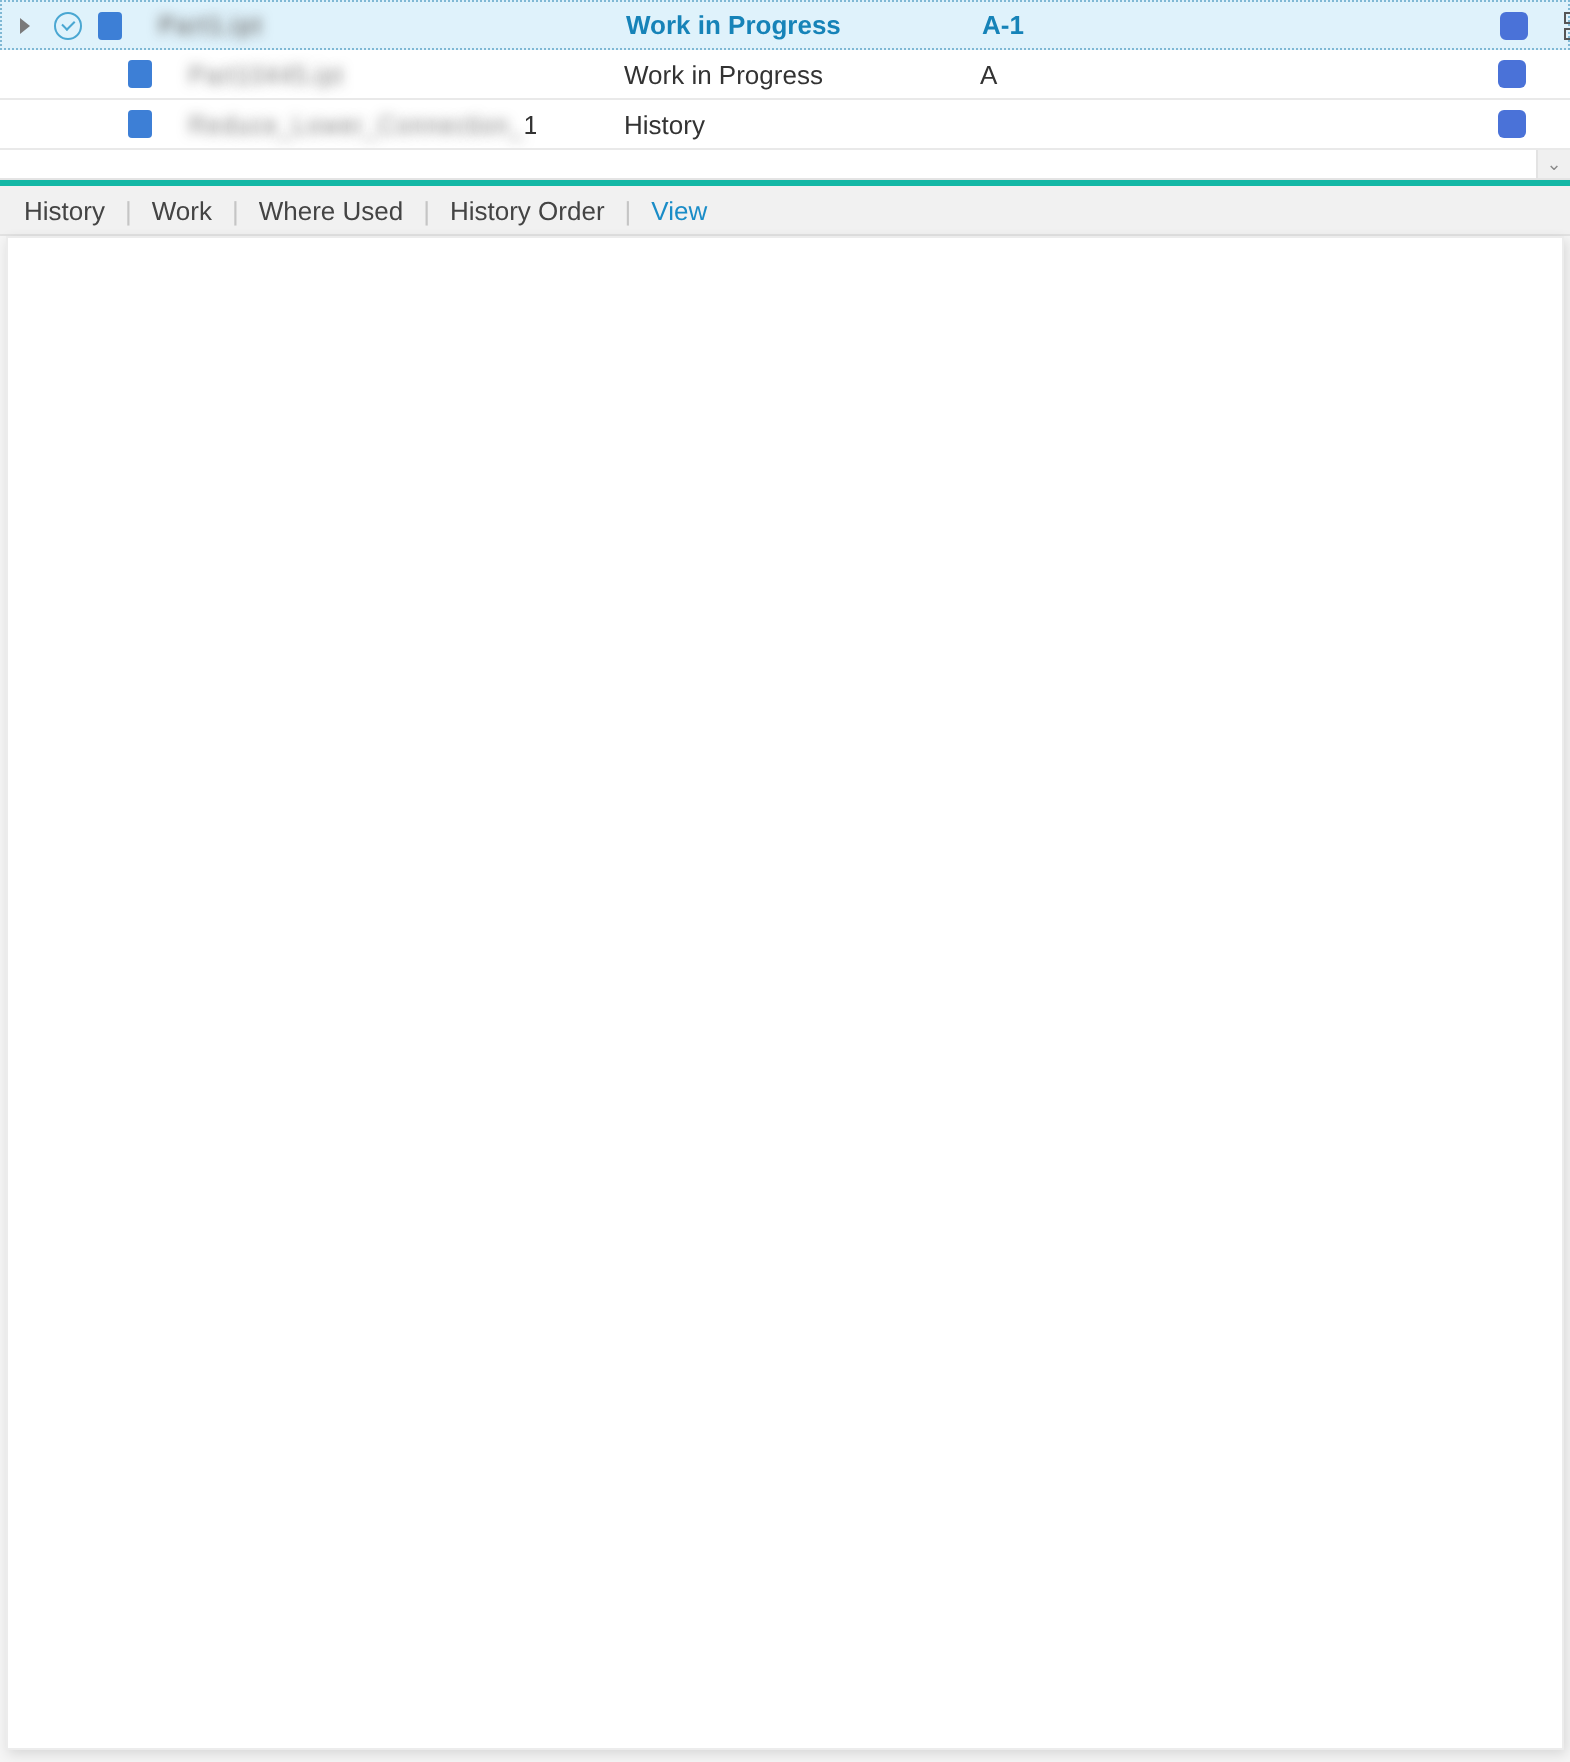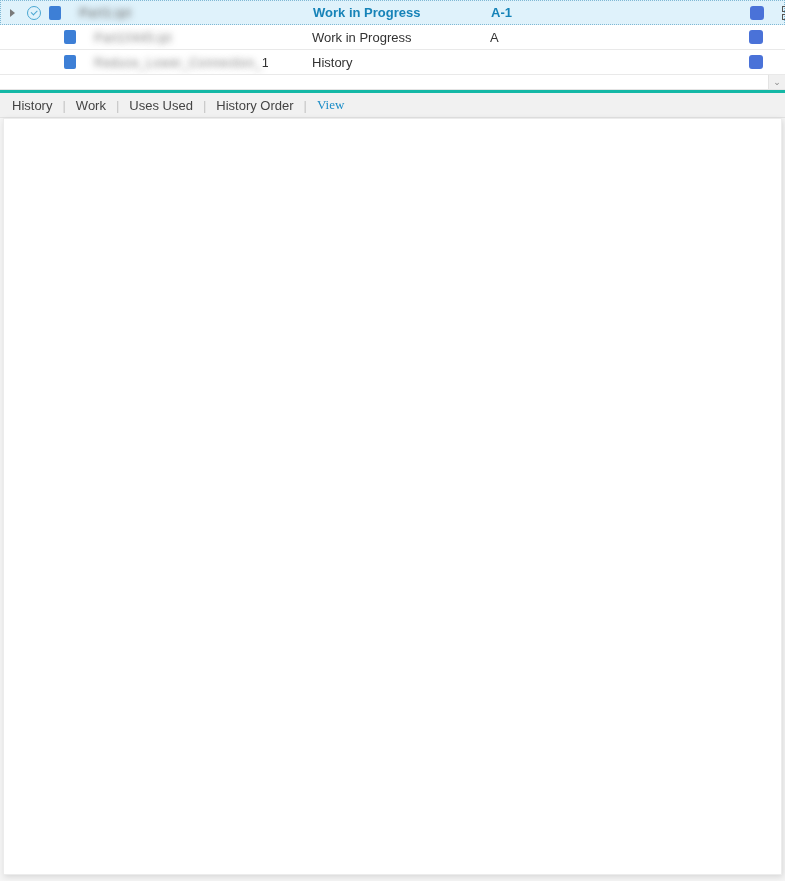--- a/index.html
+++ b/index.html
@@ -111,21 +111,21 @@
     align-items: center;
     padding: 0 8px;
     gap: 6px;
     font-size: 13px;
     color: #444;
   }
   .tab {
     padding: 2px 4px;
     cursor: pointer;
   }
-  .tab.active { color: #1a8cc7; font-family: Liberation Serif, serif; }
+  .tab.active { color: #1a8cc7; }
   .tab-sep { color: #c5c5c5; }
   .detail-panel {
     flex: 1;
     background: #fff;
     border: 1px solid #ececec;
     margin: 0 3px 6px 3px;
     box-shadow: 1px 2px 6px rgba(0,0,0,0.12);
   }
 </style>
 </head>
@@ -201,21 +201,21 @@
         <div class="scroll-btn">⌄</div>
       </div>
     </div>
   </div>
 
   <div class="tabbar">
     <span class="tab">History</span>
     <span class="tab-sep">|</span>
     <span class="tab">Work</span>
     <span class="tab-sep">|</span>
-    <span class="tab">Uses Used</span>
+    <span class="tab">Where Used</span>
     <span class="tab-sep">|</span>
     <span class="tab">History Order</span>
     <span class="tab-sep">|</span>
     <span class="tab active">View</span>
   </div>
 
   <div class="detail-panel"></div>
 
 </div>
 

